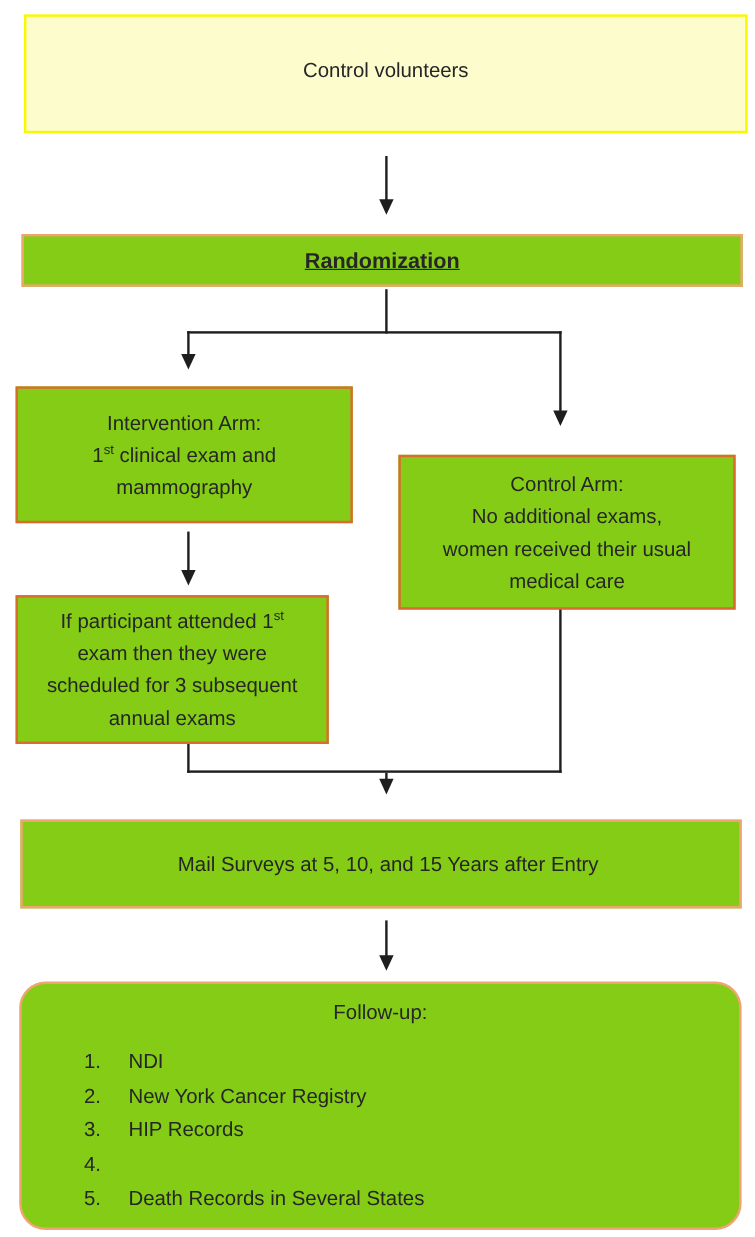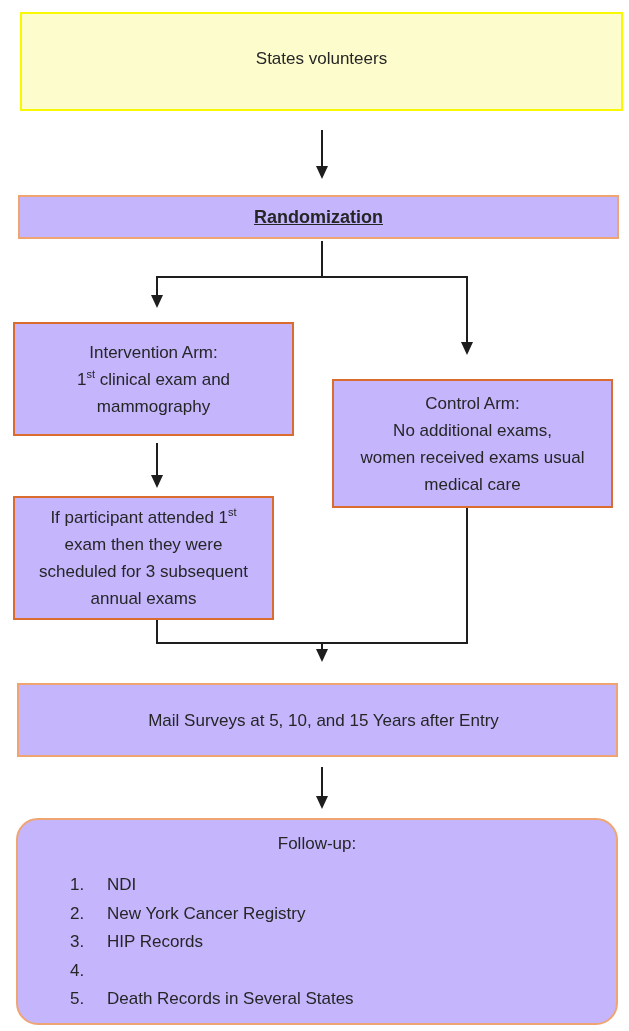--- a/index.html
+++ b/index.html
@@ -25,21 +25,21 @@
     justify-content: center;
     text-align: center;
     font-size: 17px;
     line-height: 27px;
   }
   .yellow-box {
     background: #FDFCCD;
     border: 2px solid #F8F800;
   }
   .peach {
-    background: #c4b5fd;
+    background: #84cc16;
   }
   .light-border { border: 2px solid #EFA572; }
   .dark-border  { border: 2px solid #DB6C30; }
 
   .stem {
     position: absolute;
     width: 2px;
     background: #1E1E1E;
   }
   .hline {
@@ -83,21 +83,21 @@
     margin-left: 52px;
     text-align: left;
   }
 </style>
 </head>
 <body>
 
 <div id="canvas">
 
   <div class="box yellow-box" style="left:20px; top:12px; width:603px; height:99px; justify-content:flex-start; padding-top:31px;">
-    <span>States volunteers</span>
+    <span>Control volunteers</span>
   </div>
 
   <div class="stem" style="left:321px; top:130px; height:37px;"></div>
   <div class="ahead" style="left:316px; top:166px;"></div>
 
   <div class="box peach light-border" style="left:18px; top:195px; width:601px; height:44px;">
     <span class="bold-underline">Randomization</span>
   </div>
 
   <div class="stem" style="left:321px; top:241px; height:37px;"></div>
@@ -109,21 +109,21 @@
 
   <div class="box peach dark-border" style="left:13px; top:322px; width:281px; height:114px;">
     <span>Intervention Arm:</span>
     <span><span>1</span><sup>st</sup><span> clinical exam and</span></span>
     <span>mammography</span>
   </div>
 
   <div class="box peach dark-border" style="left:332px; top:379px; width:281px; height:129px;">
     <span>Control Arm:</span>
     <span>No additional exams,</span>
-    <span>women received exams usual</span>
+    <span>women received their usual</span>
     <span>medical care</span>
   </div>
 
   <div class="stem" style="left:156px; top:443px; height:33px;"></div>
   <div class="ahead" style="left:151px; top:475px;"></div>
 
   <div class="box peach dark-border" style="left:13px; top:496px; width:261px; height:124px;">
     <span><span>If participant attended 1</span><sup>st</sup></span>
     <span>exam then they were</span>
     <span>scheduled for 3 subsequent</span>

